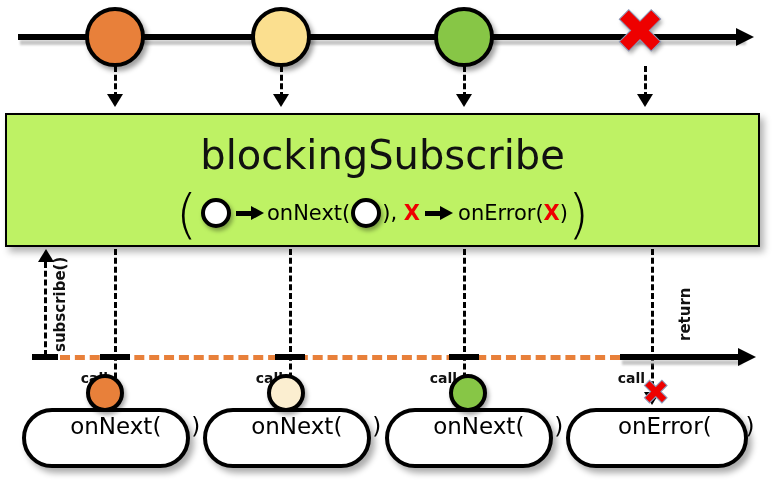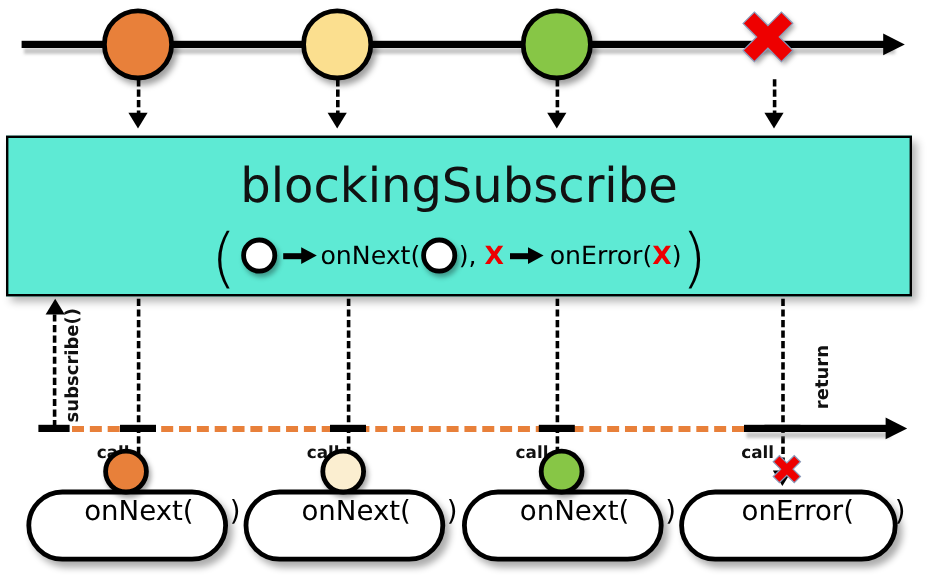--- a/index.html
+++ b/index.html
@@ -77,21 +77,21 @@
   
   .vdash {
     position: absolute;
     width: 0;
     border-left: 3px dashed #000000;
   }
 
   
   .op-box {
     position: absolute;
-    background: #5eead4;
+    background: #bef264;
     border: 2px solid #000000;
     box-sizing: border-box;
     box-shadow: 4px 5px 7px rgba(0,0,0,0.30);
   }
   .op-title {
     position: absolute;
     width: 100%;
     text-align: center;
     font-size: 40px;
     color: #111111;

